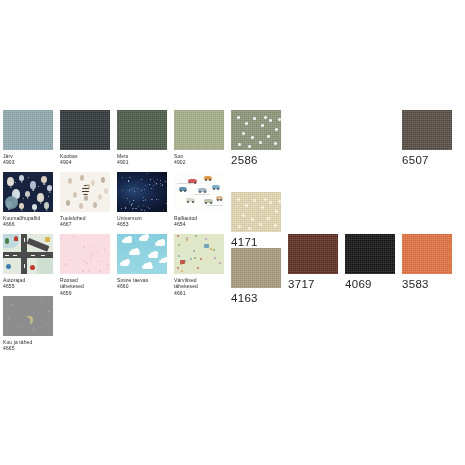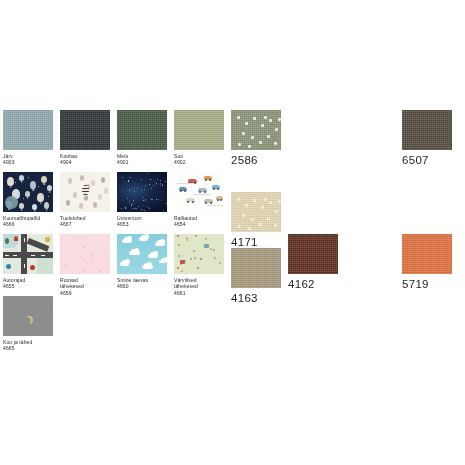--- a/index.html
+++ b/index.html
@@ -402,19 +402,23 @@
         <div class="dot" style="left: 47px; top: 8px; width: 2.6px; height: 2.6px; background: rgb(255, 248, 226); opacity: 0.92;"></div>
       </div>
       <div class="num">4171</div>
     </div>
     <div class="cell" style="left: 231px; top: 248px;">
       <div class="sw weave" style="background: rgb(168, 155, 126);"></div>
       <div class="num">4163</div>
     </div>
     <div class="cell" style="left: 288px; top: 234px;">
       <div class="sw weave" style="background: rgb(92, 45, 32);"></div>
-      <div class="num">4162</div>
+      <div class="num">3717</div>
+    </div>
+    <div class="cell" style="left: 345px; top: 234px;">
+      <div class="sw weave" style="background: rgb(19, 19, 19);"></div>
+      <div class="num">4069</div>
     </div>
     <div class="cell" style="left: 402px; top: 234px;">
       <div class="sw weave" style="background: rgb(225, 112, 63);"></div>
-      <div class="num">5719</div>
+      <div class="num">3583</div>
     </div>
   </div>
 
 </body></html>

